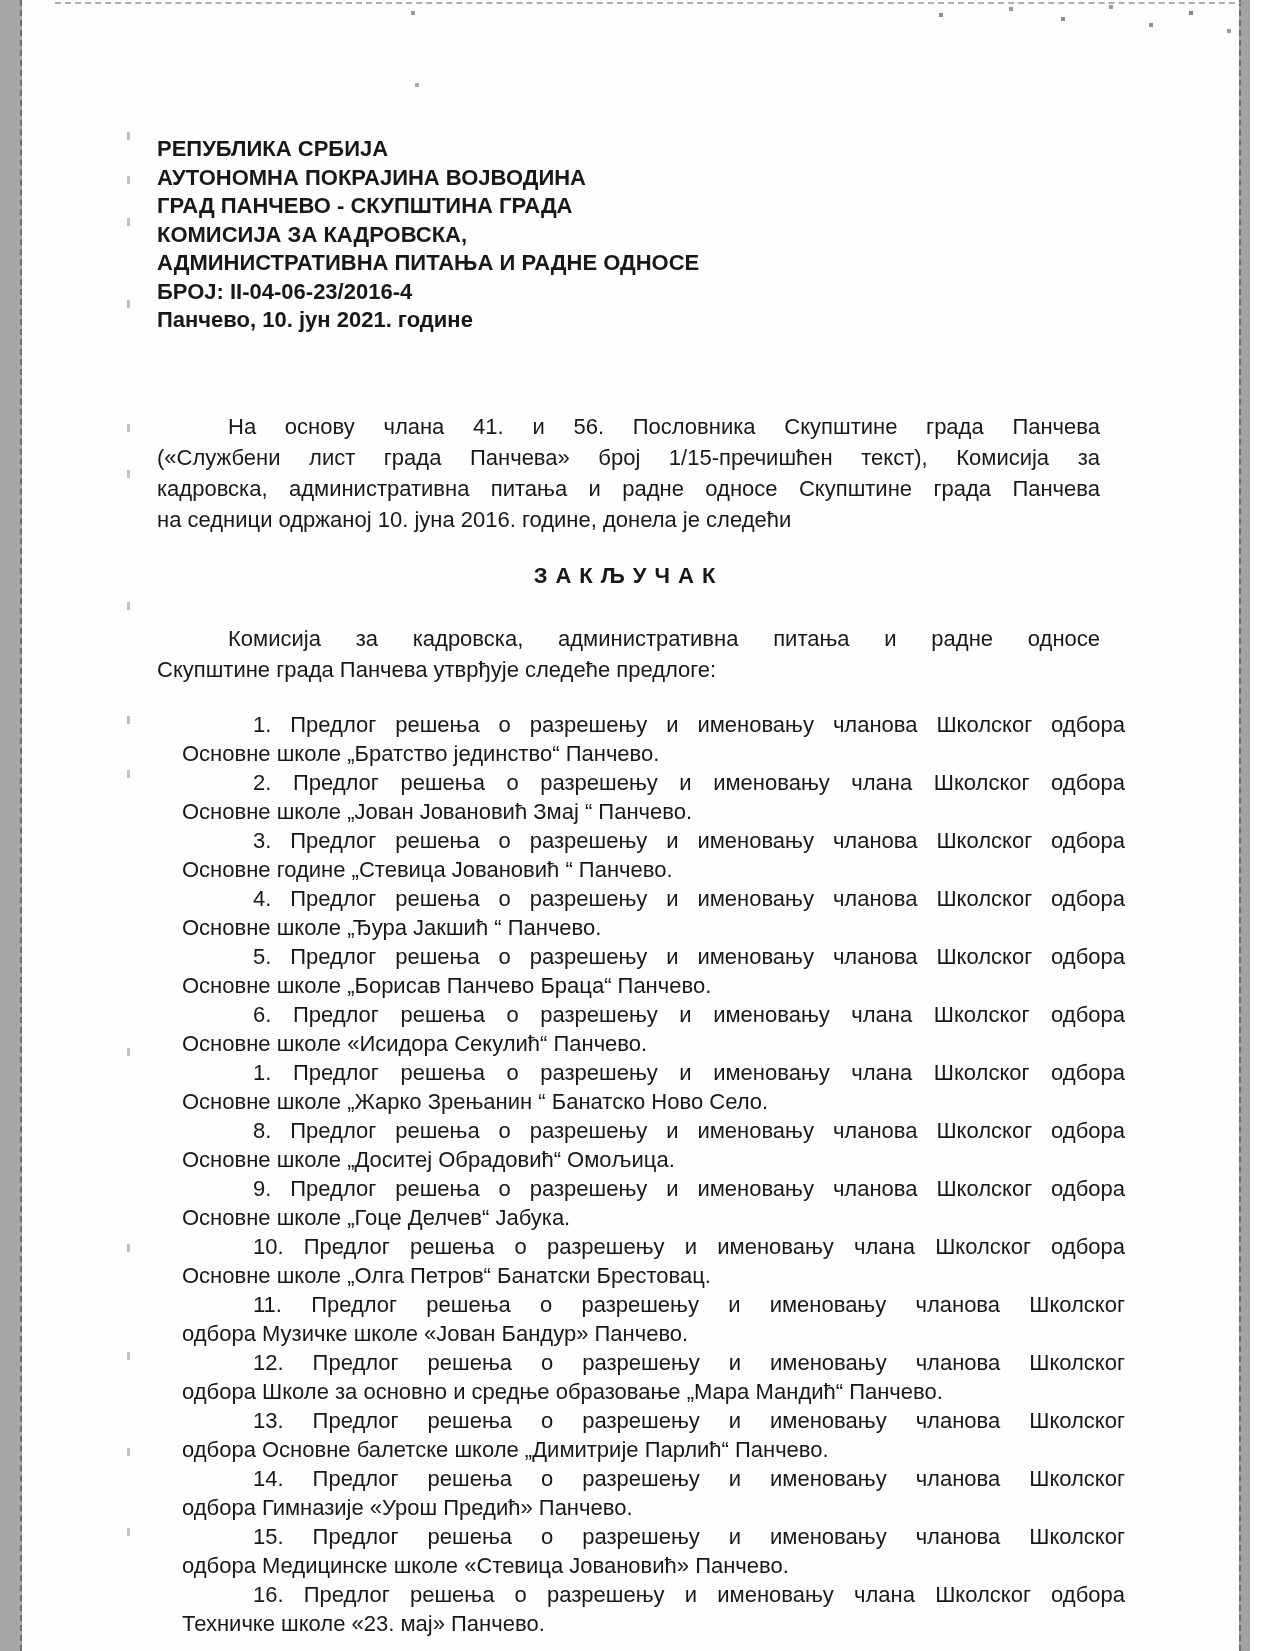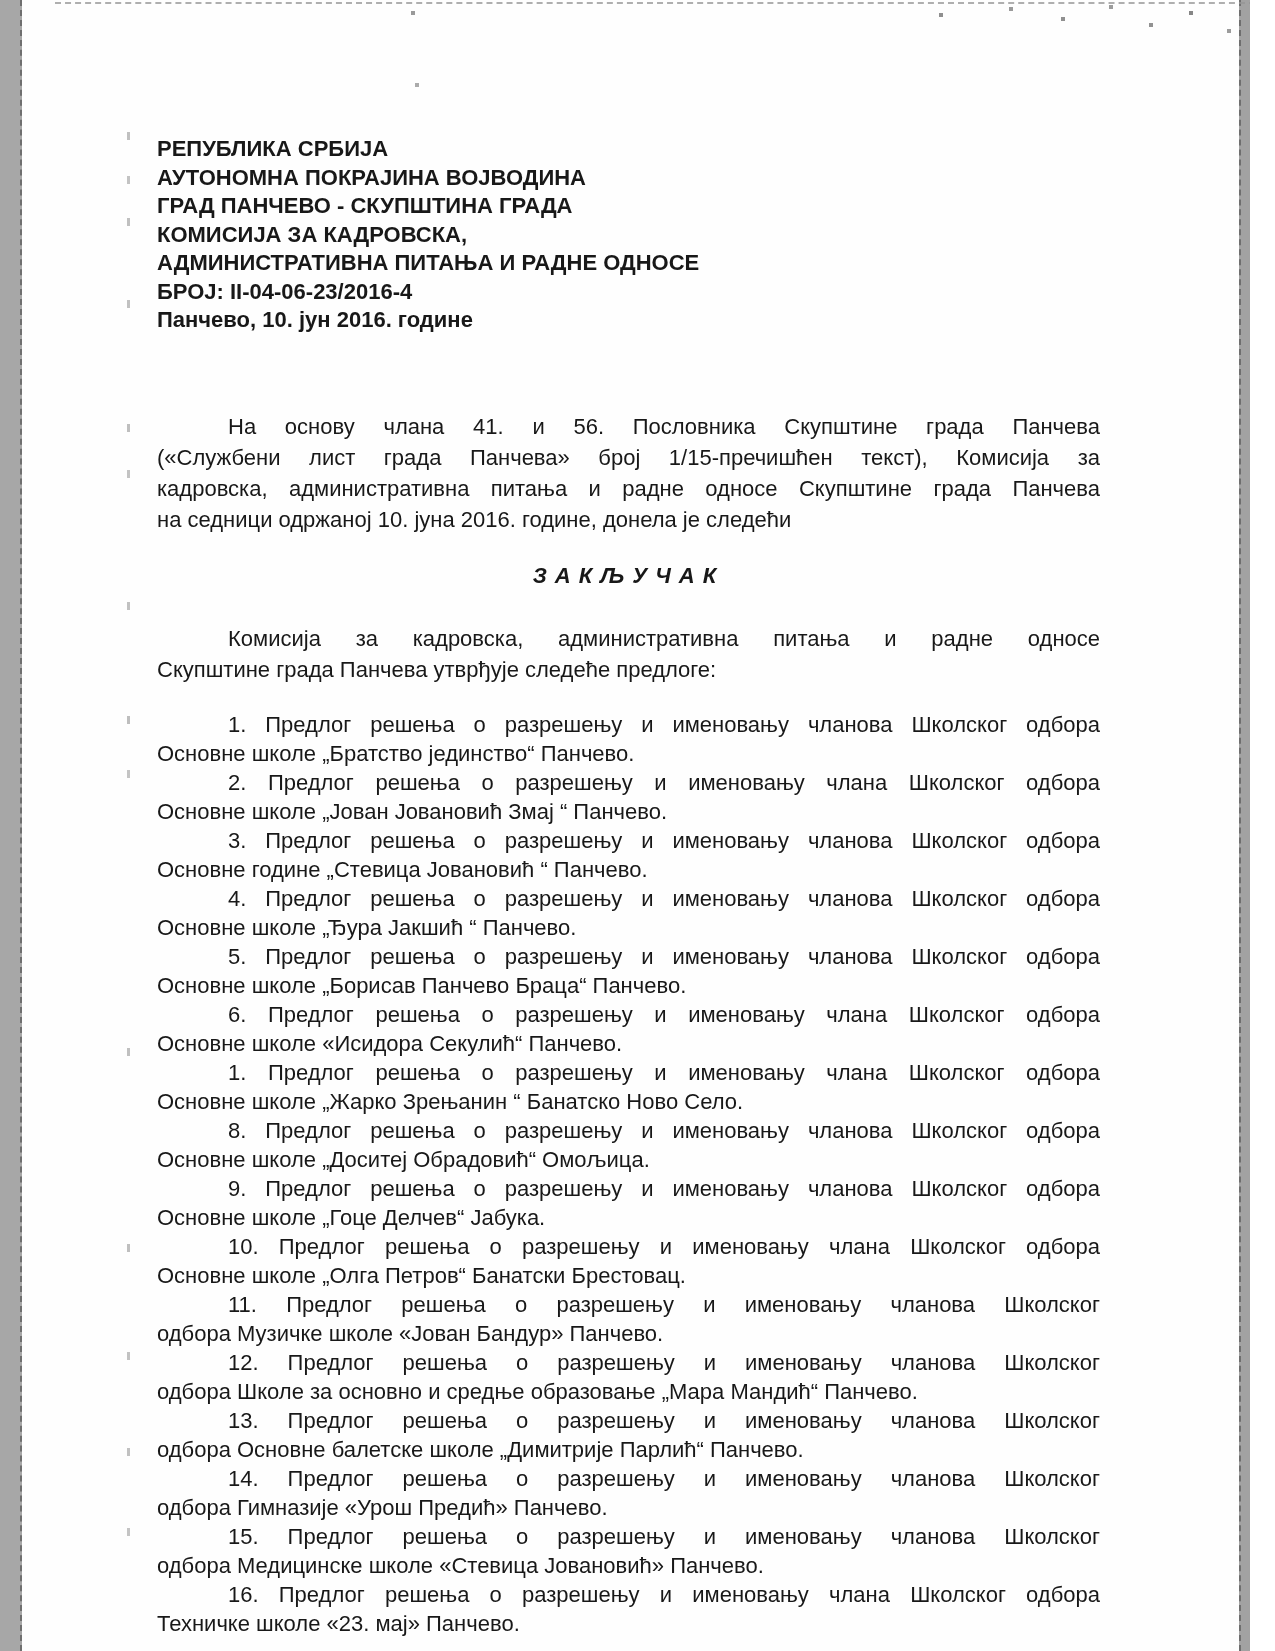--- a/index.html
+++ b/index.html
@@ -49,24 +49,24 @@
     position: absolute; left: 22px; top: 0; width: 1244px; height: 1651px;
     background: #fefefe;
   }
   
   .block { position: absolute; left: 157px; width: 943px; font-size: 22px; }
   #title-block { top: 135px; font-weight: 700; }
   #title-block .line { height: 28.5px; line-height: 28.5px; }
   #intro-paragraph { top: 411px; }
   #conclusion-heading {
     top: 560px; text-align: center; font-weight: 700;
-    letter-spacing: 8px; line-height: 31px; height: 31px; font-style: italic;
+    letter-spacing: 8px; line-height: 31px; height: 31px;
   }
   #resolution-paragraph { top: 623px; }
-  #proposals-list { top: 710px; }
+  #proposals-list { top: 710px; margin-left: 25px; }
   .line { height: 31px; line-height: 31px; overflow: hidden; white-space: normal; }
   #proposals-list .line { height: 29px; line-height: 29px; }
   .just { text-align: justify; text-align-last: justify; }
   .just::after { content: ""; display: inline-block; width: 100%; height: 0; }
   .indent { text-indent: 71px; }
 </style>
 </head>
 <body>
 
 <div class="canvas">
@@ -77,21 +77,21 @@
   <div class="speckles"></div>
   <div class="scan-marks"></div>
 
   <div class="block" id="title-block">
       <div class="line">РЕПУБЛИКА СРБИЈА</div>
       <div class="line">АУТОНОМНА ПОКРАЈИНА ВОЈВОДИНА</div>
       <div class="line">ГРАД ПАНЧЕВО - СКУПШТИНА ГРАДА</div>
       <div class="line">КОМИСИЈА ЗА КАДРОВСКА,</div>
       <div class="line">АДМИНИСТРАТИВНА ПИТАЊА И РАДНЕ ОДНОСЕ</div>
       <div class="line">БРОЈ: II-04-06-23/2016-4</div>
-      <div class="line">Панчево, 10. јун 2016. године</div>
+      <div class="line">Панчево, 10. јун 2021. године</div>
     </div>
   <div class="block" id="intro-paragraph">
       <div class="line just indent">На основу члана 41. и 56. Пословника Скупштине града Панчева</div>
       <div class="line just">(«Службени лист града Панчева» број 1/15-пречишћен текст), Комисија за</div>
       <div class="line just">кадровска, административна питања и радне односе Скупштине града Панчева</div>
       <div class="line">на седници одржаној 10. јуна 2016. године, донела је следећи</div>
     </div>
   <div class="block" id="conclusion-heading">ЗАКЉУЧАК</div>
   <div class="block" id="resolution-paragraph">
       <div class="line just indent">Комисија за кадровска, административна питања и радне односе</div>

